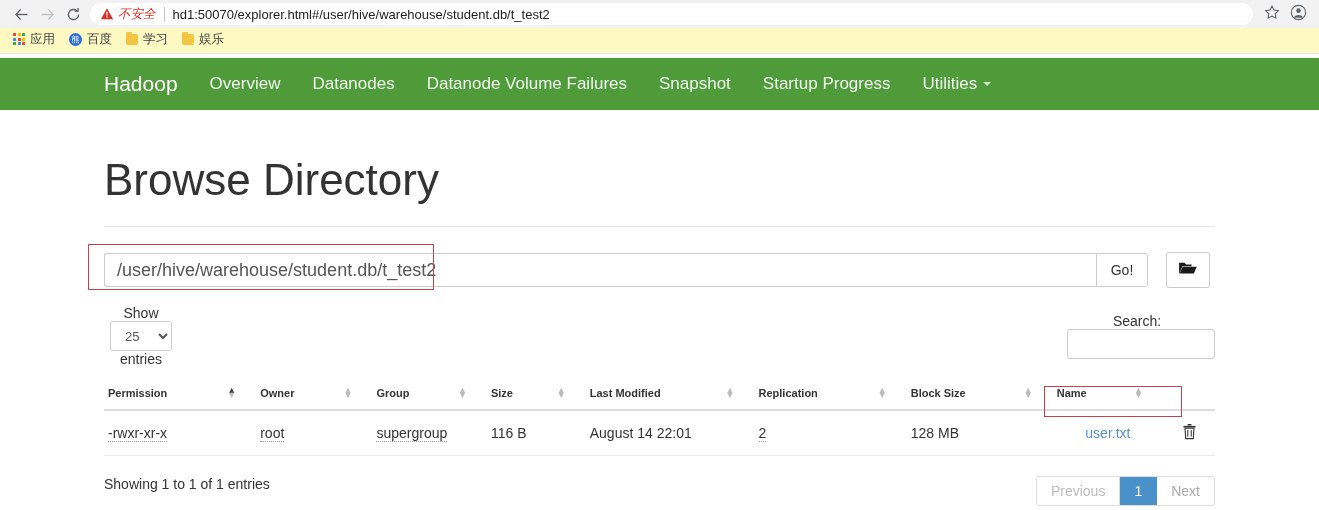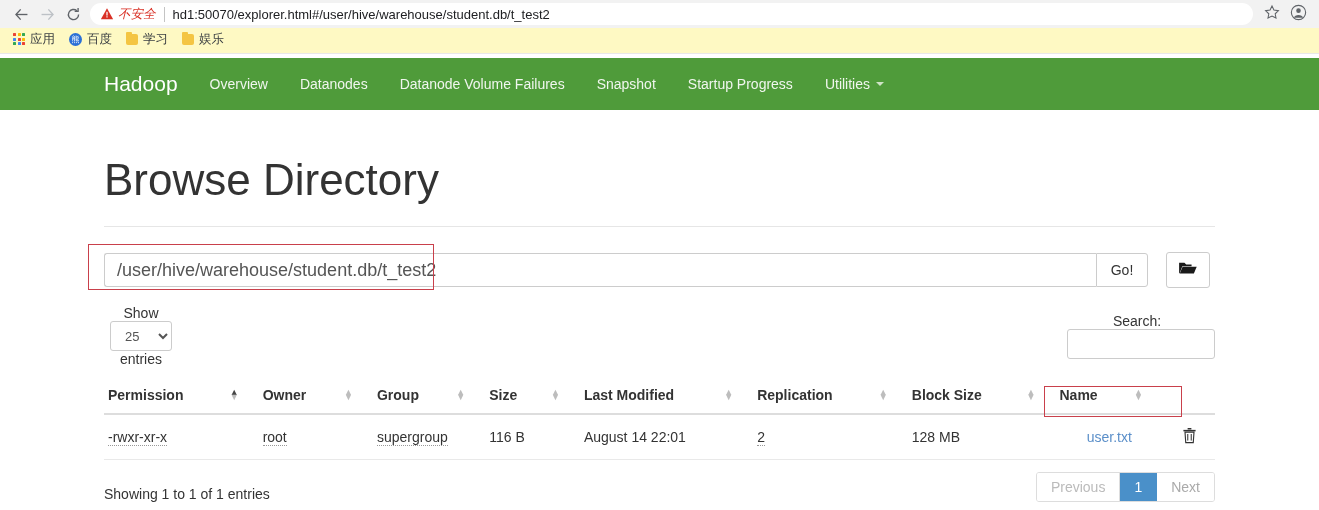--- a/index.html
+++ b/index.html
@@ -130,21 +130,21 @@
     margin-top: 4px;
   }
   .brand {
     color: #ffffff;
     font-size: 21px;
     padding-right: 16px;
     white-space: nowrap;
   }
   .nav-link {
     color: #f0f6ee;
-    font-size: 14px;
+    font-size: 17px;
     padding: 0 16px;
     white-space: nowrap;
     display: flex;
     align-items: center;
   }
   .caret {
     display: inline-block;
     width: 0; height: 0;
     margin-left: 6px;
     border-left: 4px solid transparent;
@@ -273,21 +273,21 @@
   }
 
   
   table.files {
     width: 100%;
     border-collapse: collapse;
     margin-top: 12px;
   }
   table.files thead th {
     text-align: left;
-    font-size: 14px;
+    font-size: 11px;
     color: #333333;
     font-weight: bold;
     padding: 8px 4px 10px 4px;
     border-bottom: 2px solid #dddddd;
     white-space: nowrap;
   }
   .th-inner { display: flex; align-items: center; justify-content: space-between; padding-right: 16px;}
   .sort-ico {
     margin-left: 14px;
     display: inline-flex;
@@ -321,22 +321,22 @@
     cursor: pointer;
     display: inline-block;
   }
   td.name-cell { text-align: center; }
   td.trash-cell { text-align: center; width: 44px;}
 
   
   .table-footer {
     display: flex;
     justify-content: space-between;
-    align-items: flex-end;
-    margin-top: 12px;
+    align-items: flex-start;
+    margin-top: 20px;
   }
   .dt-info { font-size: 14px; color: #333333; }
   .pagination {
     display: flex;
     border: 1px solid #dddddd;
     border-radius: 3px;
     overflow: hidden;
   }
   .page-btn {
     padding: 6px 14px;

